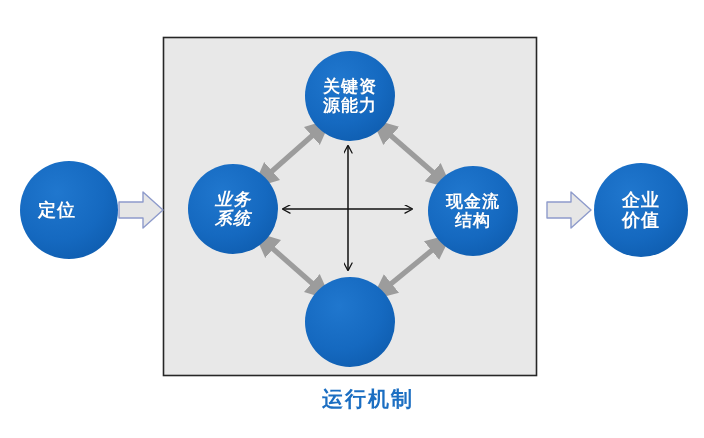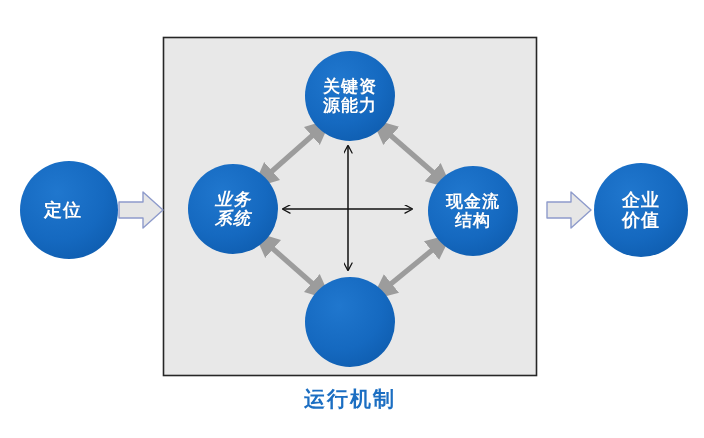--- a/index.html
+++ b/index.html
@@ -102,21 +102,21 @@
 
     <g stroke="#111111" stroke-width="1.5" fill="none" marker-start="url(#blkTail)" marker-end="url(#blkHead)">
       <line x1="348" y1="146" x2="348" y2="270"></line>
       <line x1="283" y1="209" x2="412" y2="209"></line>
     </g>
 
     <circle cx="69" cy="210" r="49" fill="url(#circGrad)"></circle>
     <circle cx="641" cy="210" r="47" fill="url(#circGrad)"></circle>
   </svg>
 
-  <div class="node-label outer-label" style="left:14px; top:161px; width:98px; height:98px;">
+  <div class="node-label outer-label" style="left:8px; top:161px; width:98px; height:98px;">
     <span class="ln">定位</span>
   </div>
 
   <div class="node-label outer-label" style="left:594px; top:163px; width:94px; height:94px;">
     <span class="ln">企业</span>
     <span class="ln">价值</span>
   </div>
 
   <div class="node-label inner-label" style="left:305px; top:51px; width:90px; height:90px;">
     <span class="ln">关键资</span>
@@ -127,15 +127,15 @@
     <span class="ln">业务</span>
     <span class="ln">系统</span>
   </div>
 
   <div class="node-label inner-label" style="left:428px; top:166px; width:90px; height:90px;">
     <span class="ln">现金流</span>
     <span class="ln">结构</span>
   </div>
 
 
-  <div class="caption" style="left:250px; top:385px; width:200px;">运行机制</div>
+  <div class="caption" style="left:268px; top:385px; width:200px;">运行机制</div>
 
 </div>
 
 </body></html>

